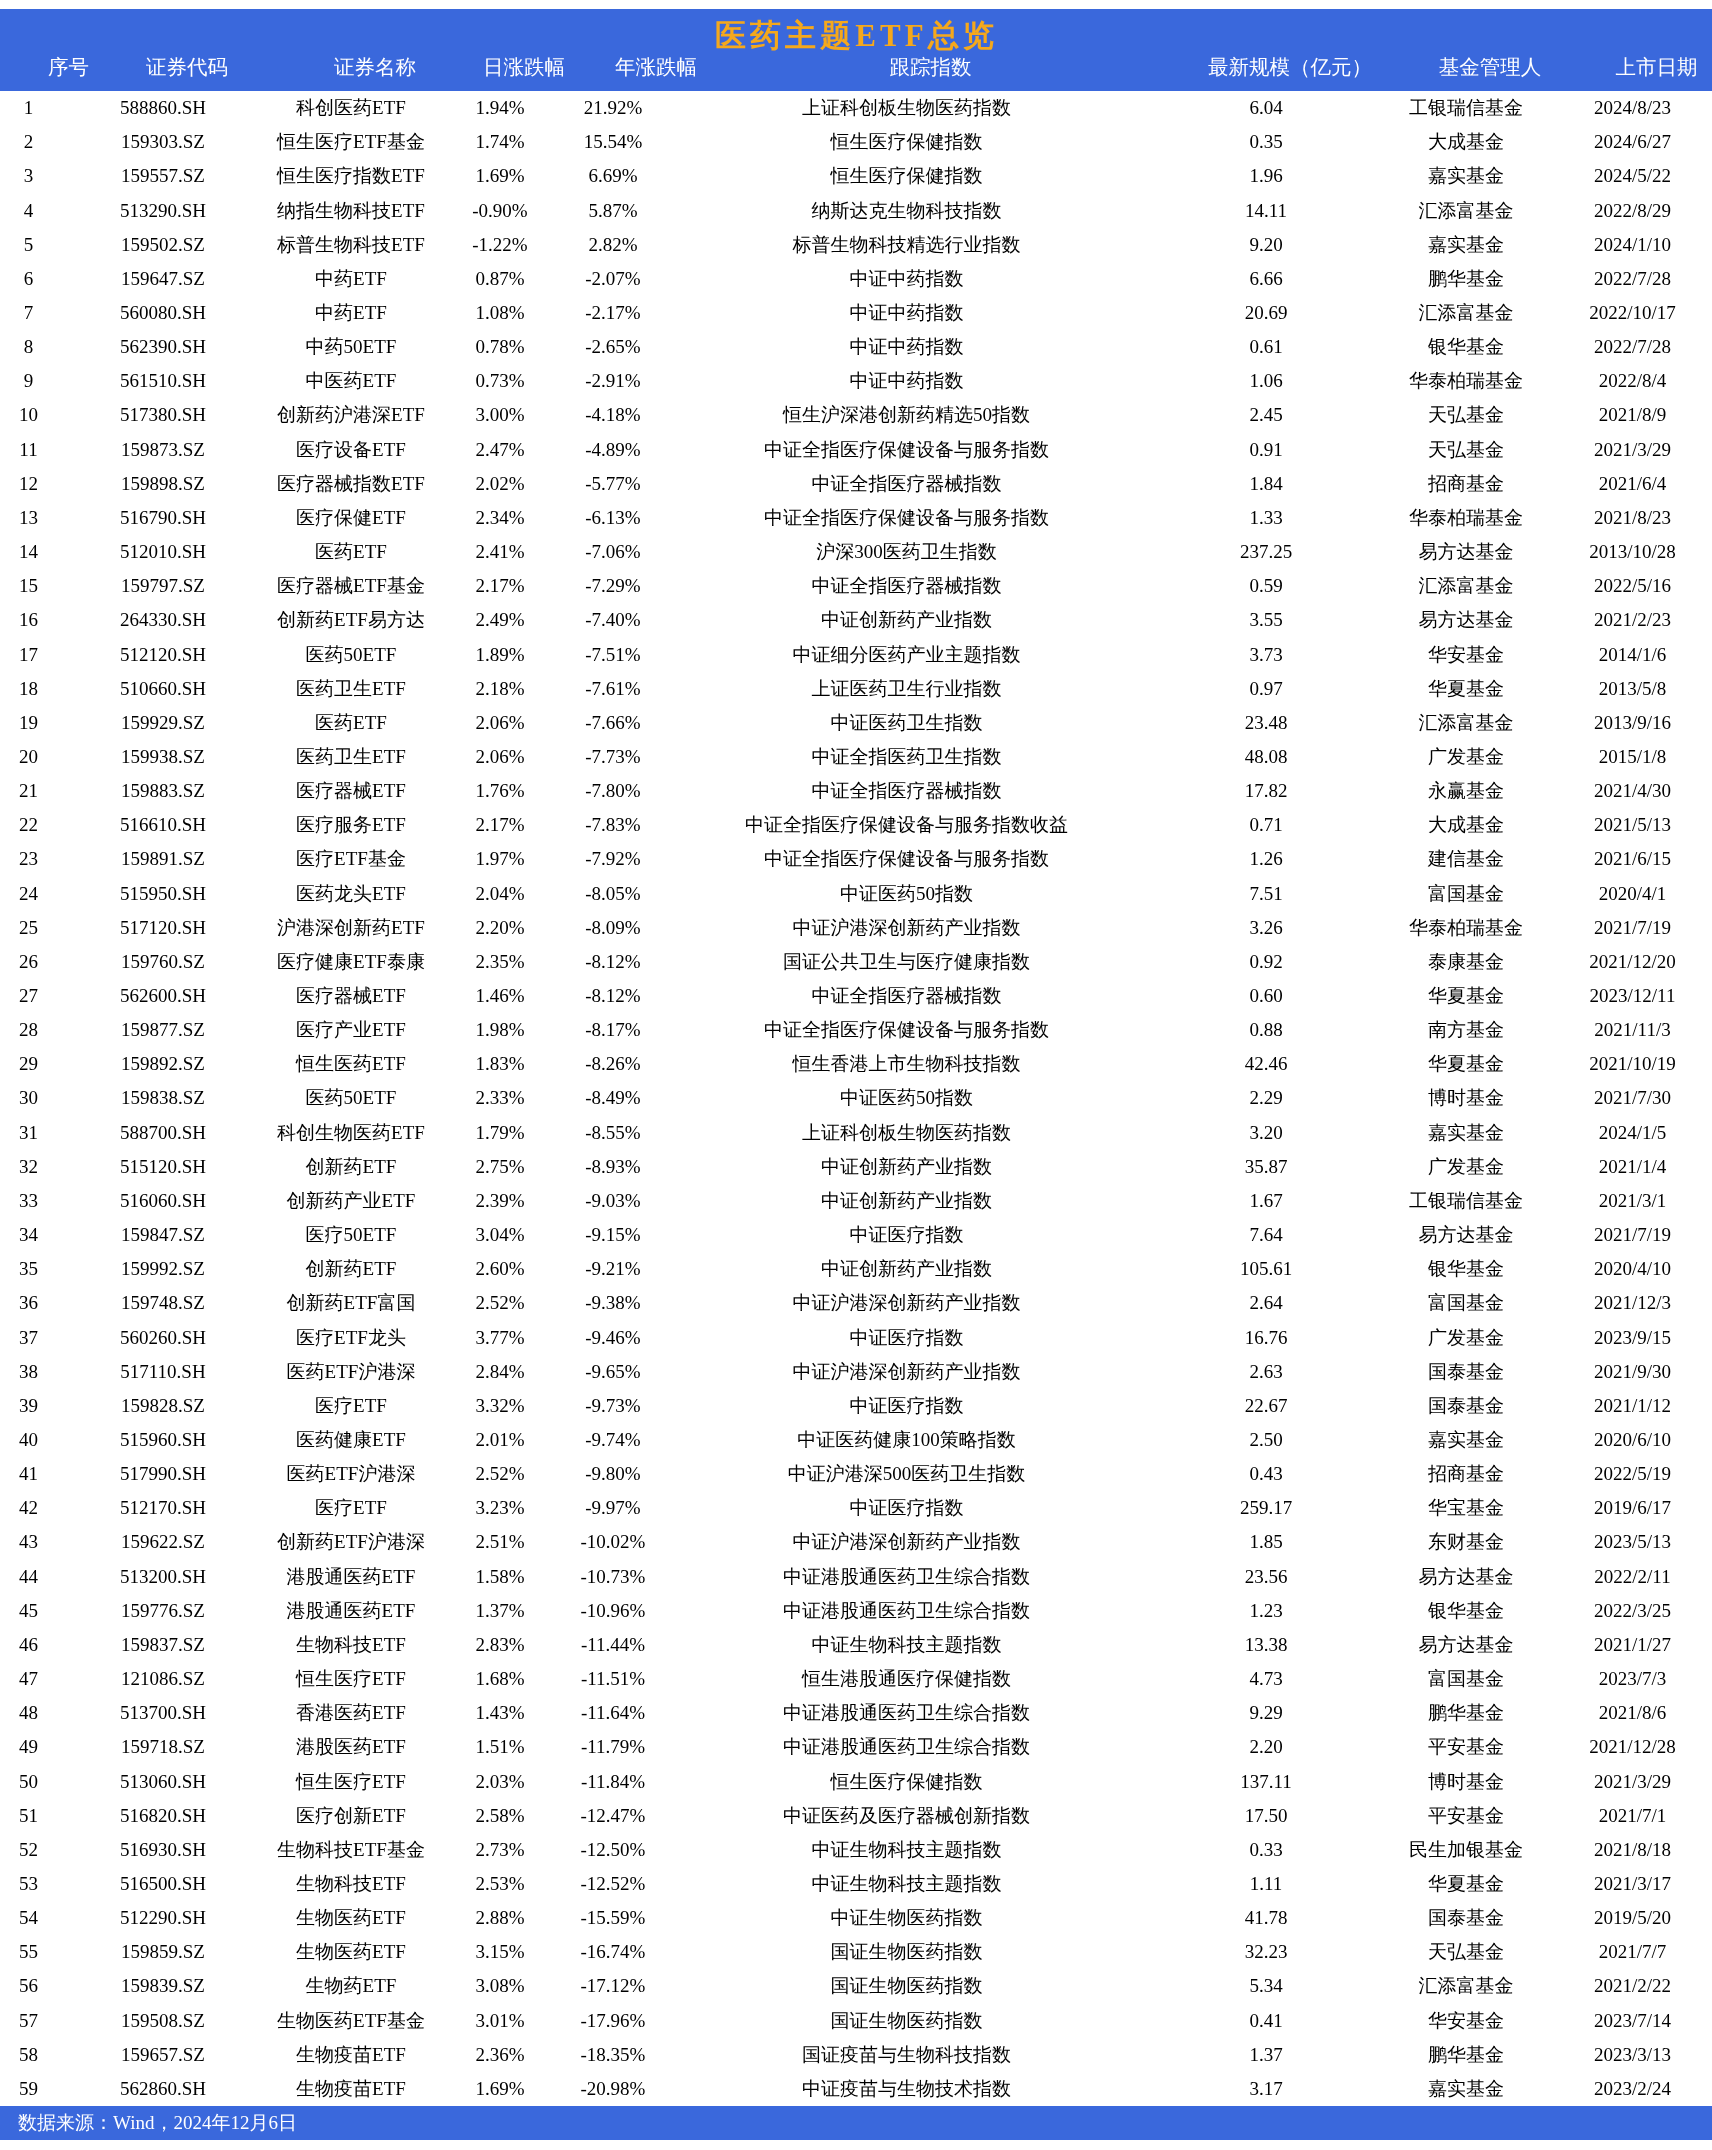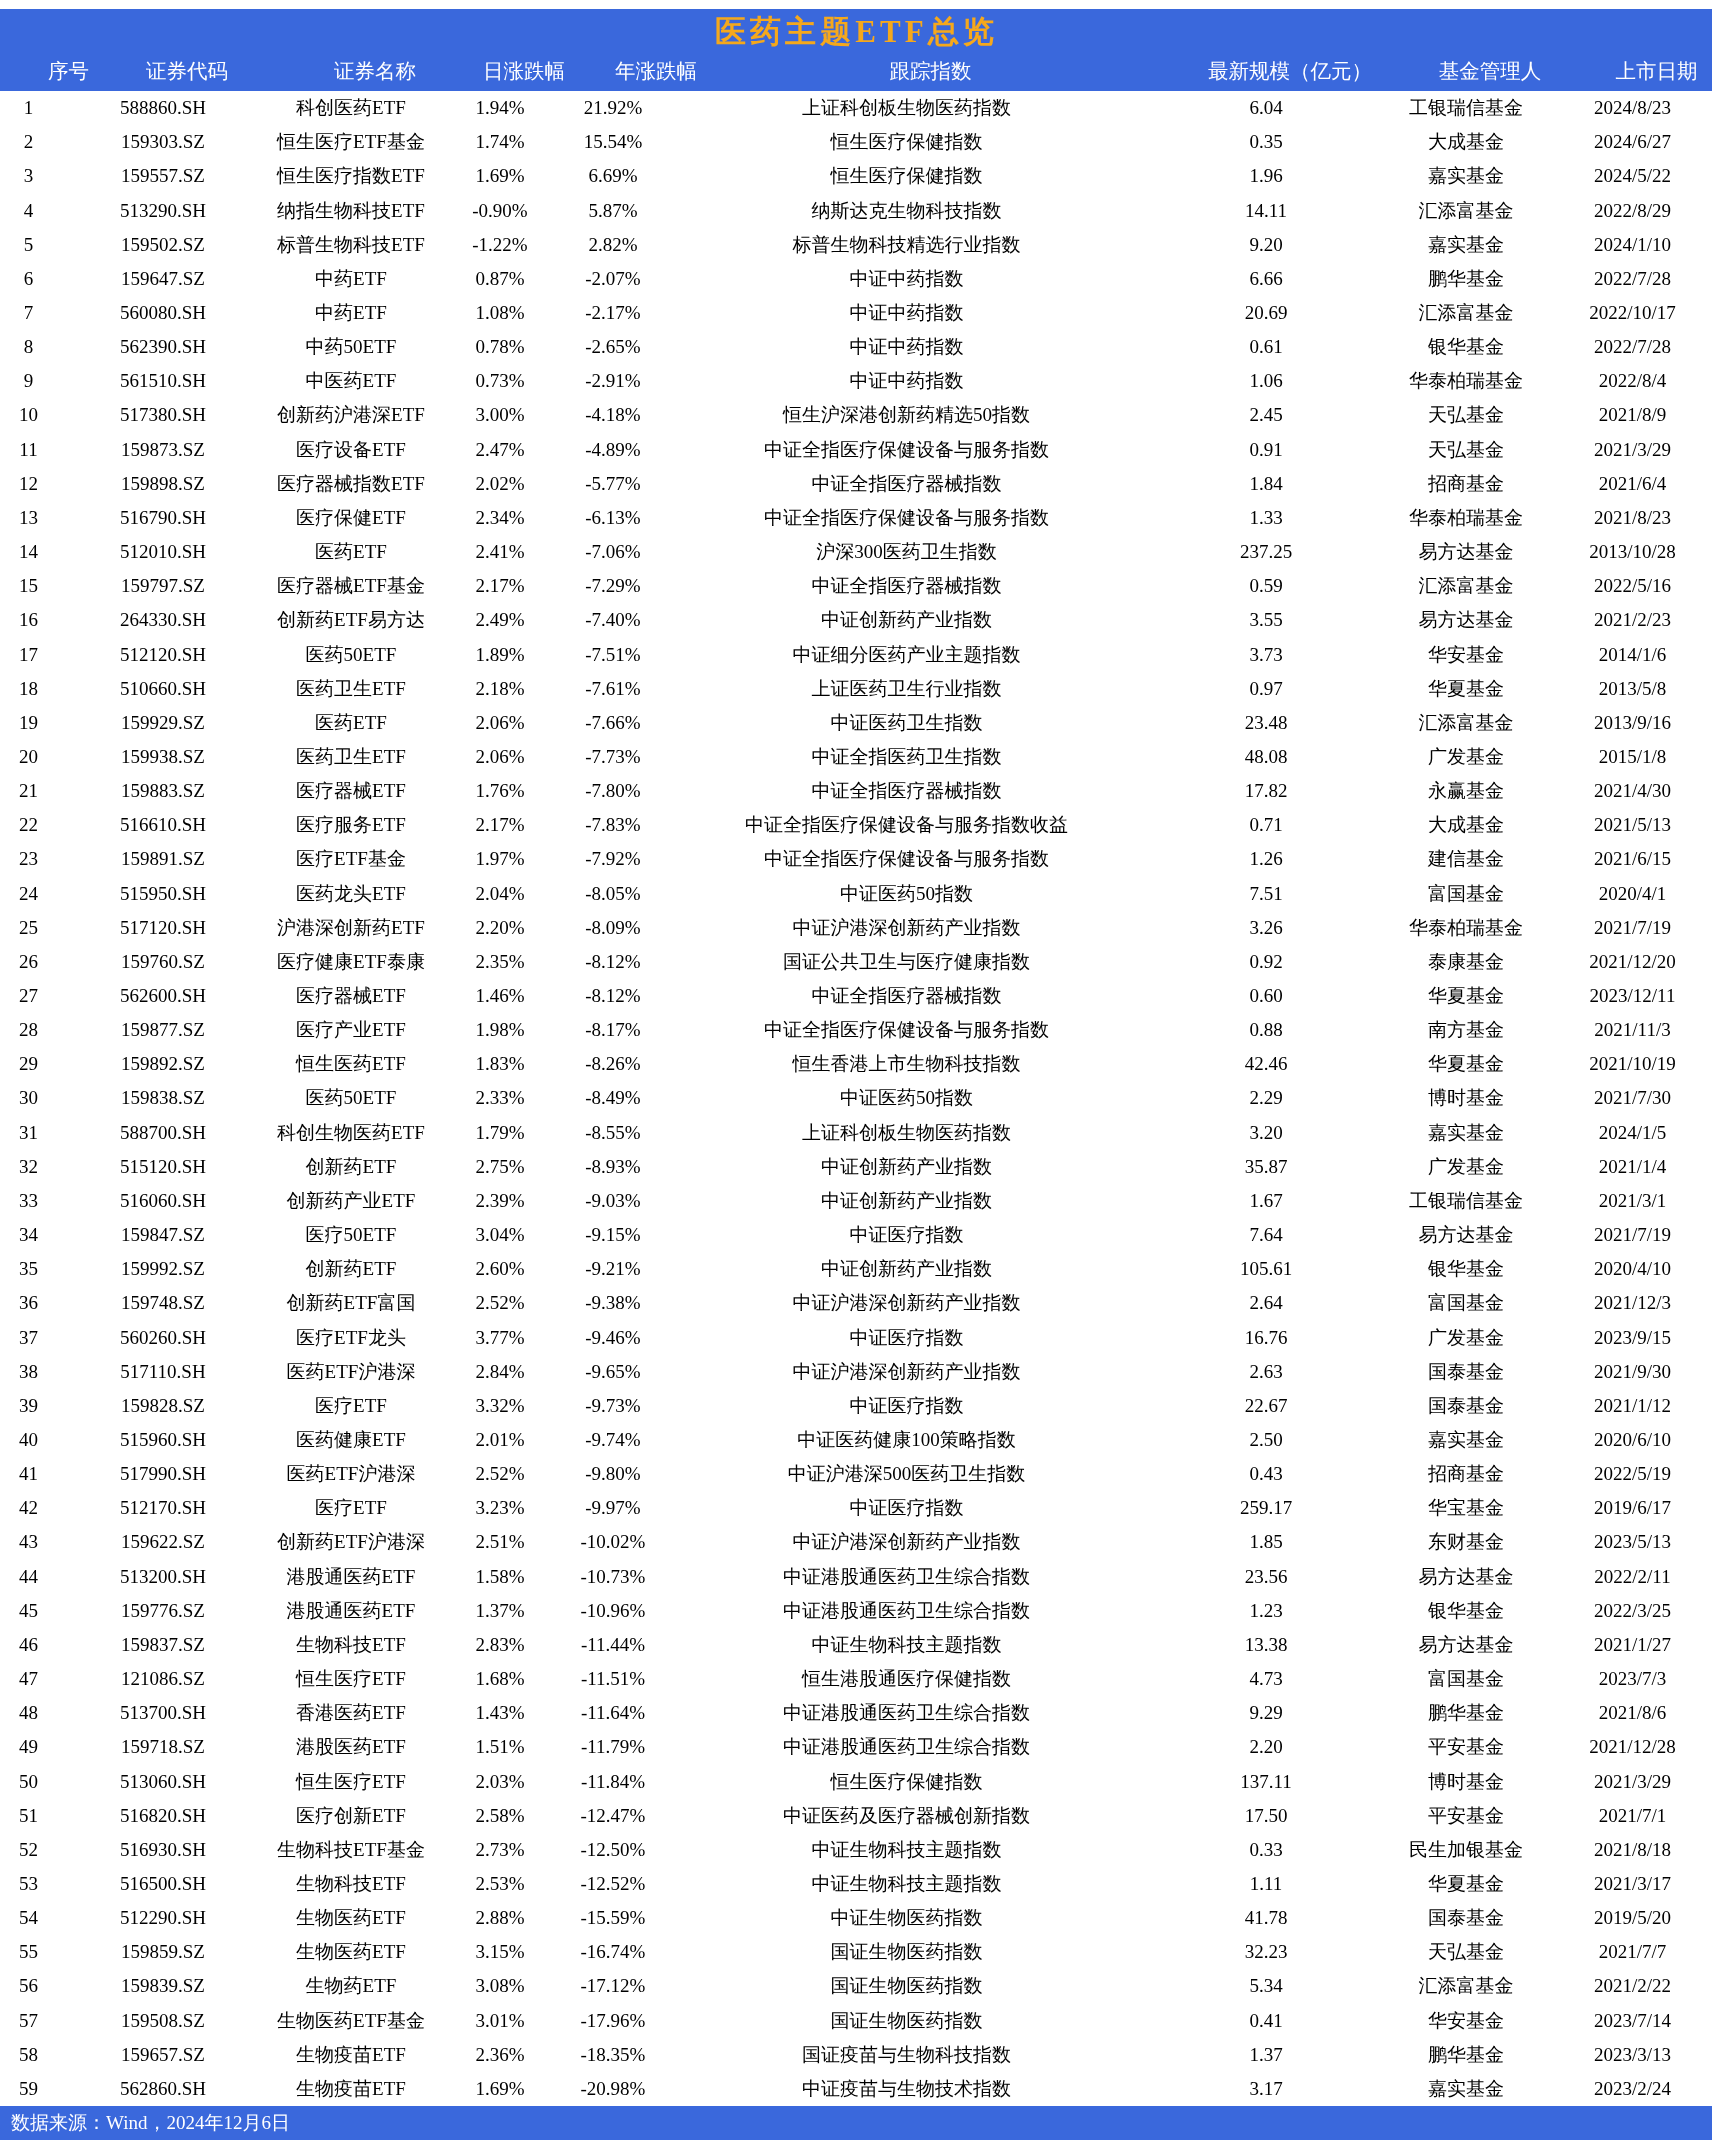--- a/index.html
+++ b/index.html
@@ -18,21 +18,21 @@
     font-family: "Liberation Serif", "DejaVu Serif", serif;
     color: var(--body-text);
     overflow: hidden;
   }
   .top-margin { height: 9px; background: #ffffff; }
   .header-band {
     background: var(--band-blue);
     height: 82px;
     display: flex;
     flex-direction: column;
-    justify-content: space-between;
+    justify-content: center;
   }
   .title {
     text-align: center;
     color: var(--title-gold);
     font-size: 31px;
     font-weight: bold;
     letter-spacing: 4.1px;
     margin-top: 5.5px;
     line-height: 1.1;
   }
@@ -54,21 +54,21 @@
     grid-template-columns: var(--cols);
     align-items: center;
     font-size: 19px;
   }
   .cell { text-align: center; white-space: nowrap; overflow: hidden; }
   .footer-band {
     background: var(--band-blue);
     height: 34px;
     display: flex;
     align-items: center;
-    padding-left: 11px;
+    padding-left: 18px;
     color: var(--header-text);
     font-size: 19px;
   }
   .bottom-margin { height: 11px; background: #ffffff; }
 </style>
 </head>
 <body>
 
 <div class="page">
   <div class="top-margin"></div>

